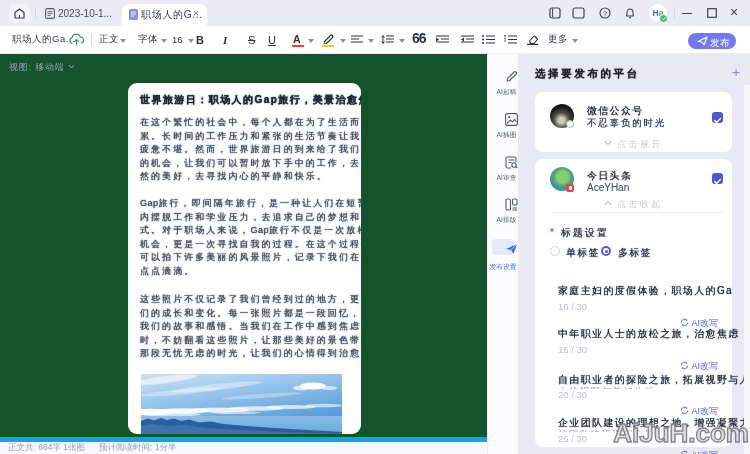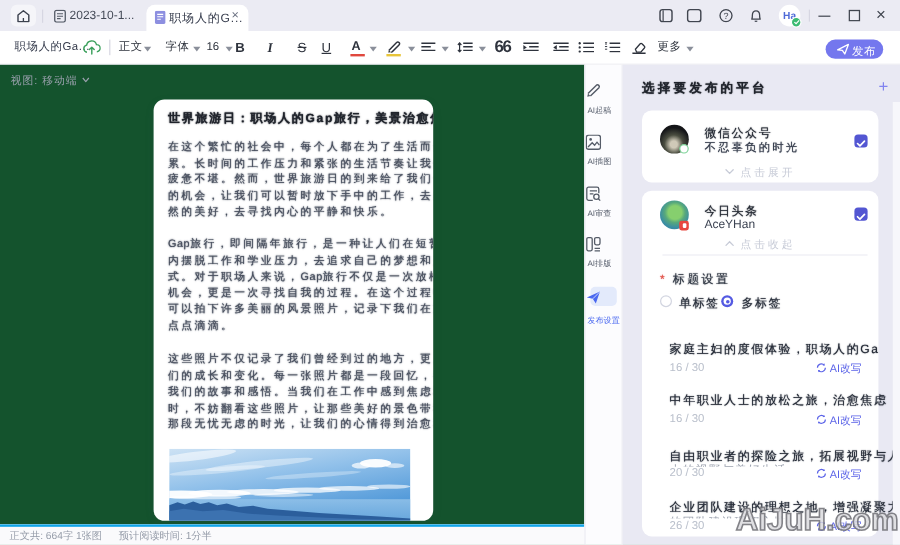--- a/index.html
+++ b/index.html
@@ -15,36 +15,36 @@
   .winicon { color:#40454f; }
   
   #toolbar { left:0; top:26px; width:750px; height:28px; background:#fff; border-bottom:1px solid #ededf2; }
   .tb { position:absolute; top:0; height:27px; display:flex; align-items:center; justify-content:center; color:#2e333d; }
   .caret { width:0; height:0; border-left:3px solid transparent; border-right:3px solid transparent; border-top:4px solid #8a8f9a; position:absolute; top:38.5px; }
   
   #editor { left:0; top:54px; width:487px; height:383px; background:#14532d; }
   #card { position:absolute; left:128px; top:29px; width:233px; height:351px; background:#fff; border-radius:9px; box-shadow:0 2px 8px rgba(80,80,120,.08); overflow:hidden; }
   .doc { position:absolute; left:12px; color:#49505f; font-size:9px; line-height:13.6px; letter-spacing:2.05px; white-space:nowrap; text-shadow:0 0 1px #49505f, 0 0 1.5px rgba(73,80,95,0.55); }
   #doctitle { top:10px; font-size:10px; font-weight:bold; color:#20242c; letter-spacing:1.45px; line-height:13px; text-shadow:0 0 1px #20242c, 0 0 1.5px rgba(32,36,44,0.5); }
-  #botbar { left:0; top:437px; width:487px; height:17px; background:#fafafc; border-top:2px solid #0ea5e9; color:#949ba8; font-size:8.5px; display:flex; align-items:center; }
+  #botbar { left:0; top:437px; width:487px; height:17px; background:#fafafc; border-top:5px solid #0ea5e9; color:#949ba8; font-size:8.5px; display:flex; align-items:center; }
   
   #rail { left:487px; top:54px; width:32px; height:400px; background:#fcfcfe; border-left:1px solid #ececf2; border-right:1px solid #ececf2; }
-  .railitem { position:absolute; left:0; width:30px; text-align:left; }
+  .railitem { position:absolute; left:0; width:30px; text-align:right; }
   .raillabel { font-size:7.5px; color:#5b6270; letter-spacing:0; transform:scale(.9); }
   
   #panel { left:519px; top:54px; width:231px; height:400px; background:#e9e9f3; }
   .pcard { position:absolute; left:16px; width:197px; background:#fff; border-radius:8px; }
   .ptitle { font-weight:bold; font-size:10.5px; color:#20242c; letter-spacing:2.6px; white-space:nowrap; text-shadow:0 0 1px currentColor; }
   .acctname { font-size:10px; color:#272c36; letter-spacing:1.3px; white-space:nowrap; text-shadow:0 0 1px currentColor; }
   .acctsub { font-size:9.5px; color:#3c4352; letter-spacing:1.8px; white-space:nowrap; text-shadow:0 0 0.8px currentColor; }
   .cbx { position:absolute; width:11px; height:11px; background:#5356d2; border-radius:3px; }
   .expand { position:absolute; width:100%; text-align:center; font-size:9px; color:#c7cbd7; letter-spacing:2.5px; white-space:nowrap; }
   .ittl { font-size:10px; color:#272d39; letter-spacing:1.35px; white-space:nowrap; text-shadow:0 0 1px currentColor; }
   .icnt { font-size:9.5px; color:#b9bfcb; }
-  .airw { position:absolute; right:14px; font-size:9px; color:#5b63e8; }
+  .airw { position:absolute; right:14px; font-size:9px; color:#5b63e8;margin-top:16px; }
   .clip2 { position:absolute; height:4px; overflow:hidden; font-size:10px; color:#9aa0ad; letter-spacing:0.85px; }
 </style>
 </head>
 <body>
 
 <div class="abs" id="tabbar"></div>
 <div class="abs" id="homebtn"></div>
 <svg class="abs" style="left:13px;top:8px" width="13" height="11" viewBox="0 0 13 11">
     <path d="M2 4.5 L6.5 1 L11 4.5 L11 10 L2 10 Z" fill="none" stroke="#3c424e" stroke-width="1.2" stroke-linejoin="round"></path>
     <path d="M6.5 10 V7" stroke="#3c424e" stroke-width="1.1"></path>

